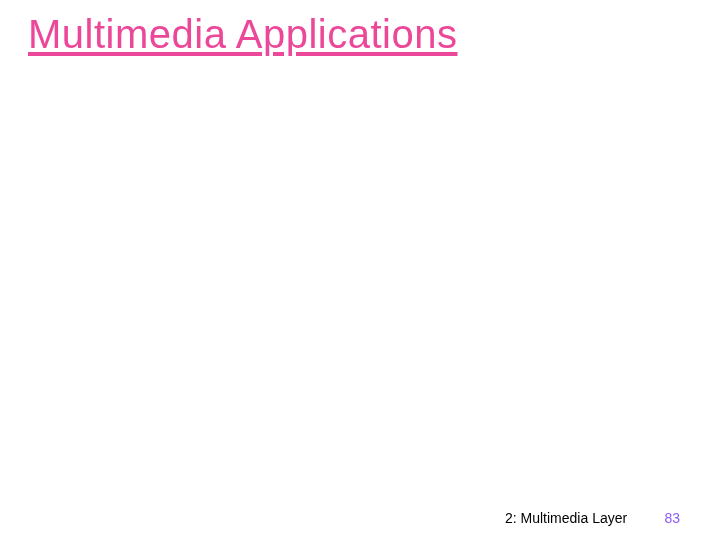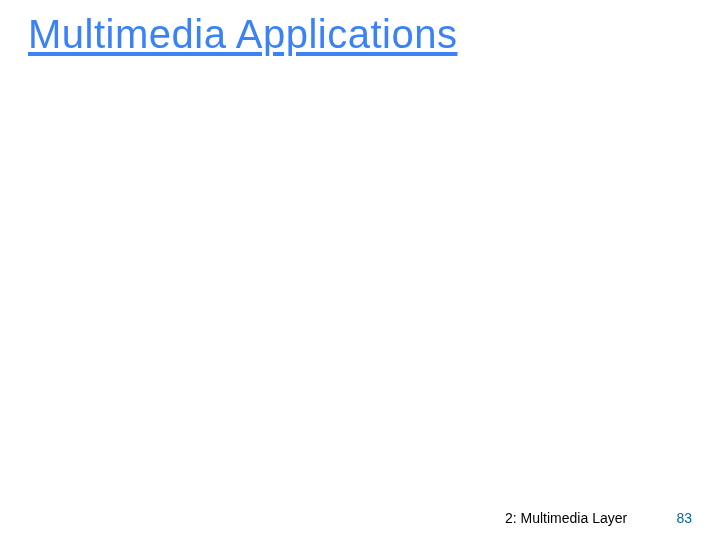--- a/index.html
+++ b/index.html
@@ -16,42 +16,42 @@
     width: 720px;
     height: 540px;
     position: relative;
     box-sizing: border-box;
   }
   .title {
     position: absolute;
     top: 12px;
     left: 28px;
     font-size: 40px;
-    color: #3b82f6;
+    color: #ec4899;
     text-decoration: underline;
     text-underline-offset: 4px;
     font-weight: normal;
     letter-spacing: 0.5px;
   }
   .footer-section {
     position: absolute;
     bottom: 14px;
     left: 505px;
     font-family: "Comic Sans MS", "Comic Sans", cursive, sans-serif;
     font-size: 14px;
     color: #000000;
     white-space: nowrap;
   }
   .slide-number {
     position: absolute;
     bottom: 14px;
-    right: 28px;
+    right: 40px;
     font-family: Arial, Helvetica, sans-serif;
     font-size: 14px;
-    color: #0369a1;
+    color: #8b5cf6;
   }
 </style>
 </head>
 <body>
 
 <div class="slide">
   <div class="title">Multimedia Applications</div>
 
   <div class="footer-section">2: Multimedia Layer</div>
 

